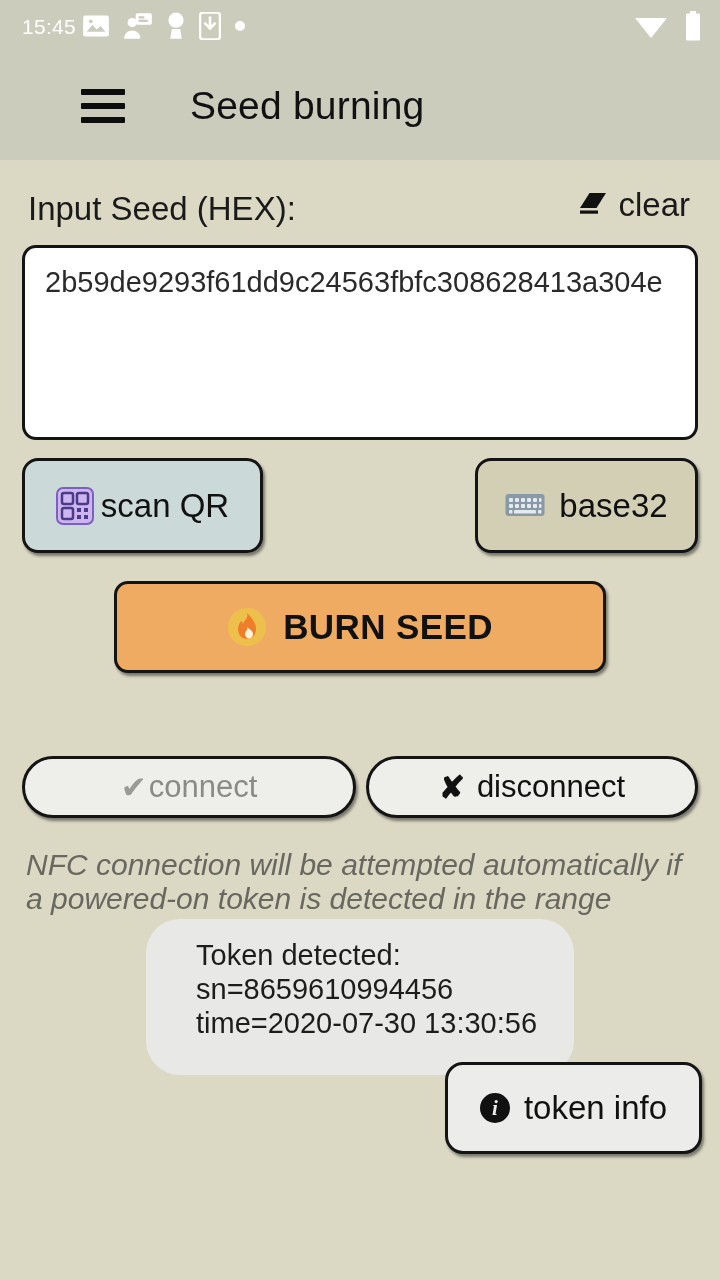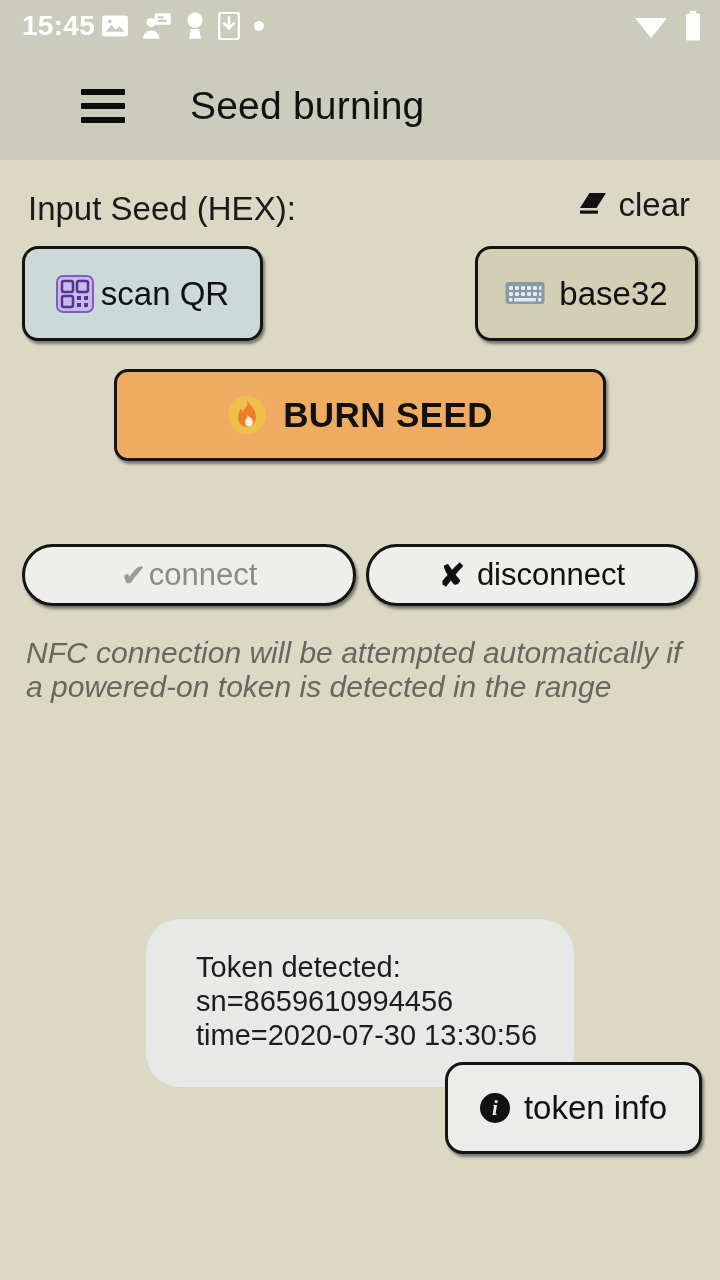--- a/index.html
+++ b/index.html
@@ -20,22 +20,22 @@
   .statusbar {
     height: 52px;
     background: #ccccbd;
     display: flex;
     align-items: center;
     padding: 0 18px 0 22px;
     box-sizing: border-box;
   }
   .status-clock {
     color: #ffffff;
-    font-size: 28px;
-    font-weight: 700;
+    font-size: 21px;
+    font-weight: 400;
     letter-spacing: 0.3px;
     line-height: 1;
     margin-right: 6px;
   }
   .status-icons-left {
     display: flex;
     align-items: center;
     gap: 13px;
     flex: 1;
   }
@@ -204,21 +204,21 @@
   }
 
   
   .toast {
     position: absolute;
     left: 146px;
     top: 919px;
     width: 428px;
     background: #e8e8e6;
     border-radius: 34px;
-    padding: 32px 0 34px 50px;
+    padding: 20px 0 34px 50px;
     box-sizing: border-box;
     font-size: 29px;
     line-height: 1.17;
     color: #1d1d1d;
   }
 
   .btn-tokeninfo {
     position: absolute;
     left: 445px;
     top: 1062px;
@@ -305,20 +305,21 @@
     <div class="seed-label">Input Seed (HEX):</div>
     <div class="clear-btn">
       <svg width="34" height="30" viewBox="0 0 34 30">
         <path d="M13.5 3 L30 3 L20.5 18 L4 18 Z" fill="#111111"></path>
         <rect x="4" y="20.5" width="18" height="3.2" fill="#111111"></rect>
       </svg>
       <span class="clear-text">clear</span>
     </div>
   </div>
 
+  <div class="seed-input">2b59de9293f61dd9c24563fbfc308628413a304e</div>
 
   <div class="row-qr">
     <div class="btn btn-scanqr">
       <svg width="38" height="38" viewBox="0 0 38 38">
         <rect x="1" y="1" width="36" height="36" rx="6" fill="#cdb6ef" stroke="#7d5fc0" stroke-width="2"></rect>
         <rect x="6" y="6" width="11" height="11" rx="2" fill="none" stroke="#4c3a8a" stroke-width="2.5"></rect>
         <rect x="21" y="6" width="11" height="11" rx="2" fill="none" stroke="#4c3a8a" stroke-width="2.5"></rect>
         <rect x="6" y="21" width="11" height="11" rx="2" fill="none" stroke="#4c3a8a" stroke-width="2.5"></rect>
         <rect x="21" y="21" width="4" height="4" fill="#4c3a8a"></rect>
         <rect x="28" y="21" width="4" height="4" fill="#4c3a8a"></rect>

